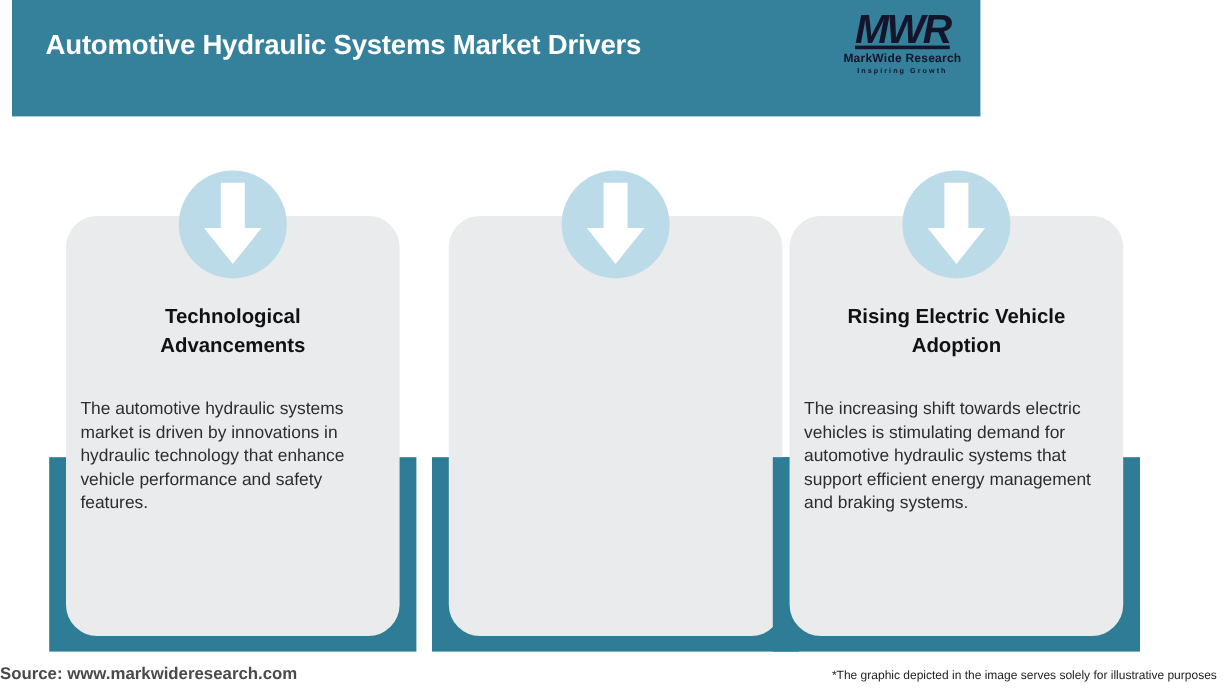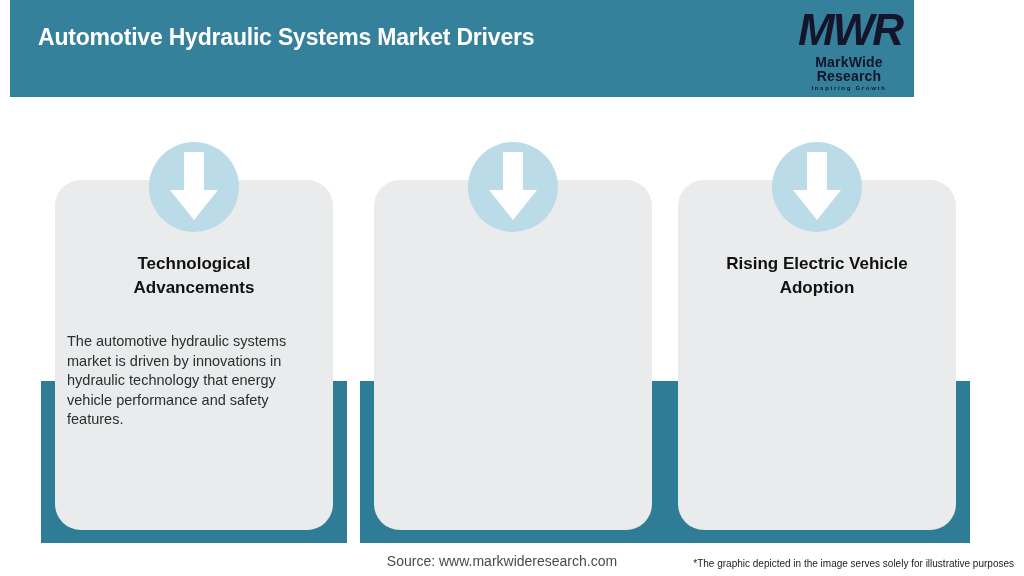--- a/index.html
+++ b/index.html
@@ -13,42 +13,42 @@
     --logo-ink:#14142b;
   }
   *{margin:0;padding:0;box-sizing:border-box;}
   html,body{background:#ffffff;}
   body{font-family:"Liberation Sans","DejaVu Sans",sans-serif;}
   .canvas{
     position:relative;width:1024px;height:576px;background:#ffffff;overflow:hidden;
   }
   
   .header{
-    position:absolute;left:10px;top:0;width:904px;height:97px;
+    position:absolute;left:10px;top:0;width:807px;height:97px;
     background:var(--header-teal);
   }
   .header-title{
     position:absolute;left:28px;top:24px;
     font-size:23px;font-weight:700;color:#ffffff;letter-spacing:-0.2px;
     white-space:nowrap;
   }
   .logo{
     position:absolute;top:8px;right:14px;width:102px;text-align:center;
     color:var(--logo-ink);line-height:1;
   }
   .logo-monogram{
-    font-size:44px;font-weight:800;font-style:italic;letter-spacing:-2px;line-height:1.02;
+    font-size:34px;font-weight:800;font-style:italic;letter-spacing:-2px;line-height:1.02;text-decoration:underline;
   }
-  .logo-company{font-size:14px;font-weight:700;margin-top:2px;letter-spacing:0.2px;}
+  .logo-company{font-size:10px;font-weight:700;margin-top:2px;letter-spacing:0.2px;}
   .logo-tagline{font-size:6px;font-weight:700;letter-spacing:1.7px;margin-top:2px;}
   
   .driver{position:absolute;top:0;width:306px;height:576px;}
   .driver.d1{left:41px;}
   .driver.d2{left:360px;}
-  .driver.d3{left:664px;}
+  .driver.d3{left:644px;}
   .ribbon{
     position:absolute;left:0;top:381px;width:306px;height:162px;
     background:var(--ribbon-teal);
   }
   .card{
     position:absolute;left:14px;top:180px;width:278px;height:350px;
     background:var(--card-gray);border-radius:26px;
   }
   .badge{
     position:absolute;left:108px;top:142px;width:90px;height:90px;border-radius:50%;
@@ -61,22 +61,22 @@
     text-align:center;font-size:17px;font-weight:700;line-height:24px;
     color:var(--title-text);
   }
   .card-body{
     padding:0 9px 0 12px;
     font-size:14.5px;line-height:19.5px;color:var(--body-text);
     text-align:left;
   }
   
   .source{
-    position:absolute;left:0;top:553px;width:1004px;text-align:center;
-    font-size:14px;font-weight:400;color:var(--source-text);
+    position:absolute;left:0;top:553px;width:1004px;
+    font-size:14px;font-weight:700;color:var(--source-text);
   }
   .disclaimer{
     position:absolute;top:558px;right:10px;
     font-size:10px;color:#1c1c1c;
   }
 </style>
 </head>
 <body>
 
 <div class="canvas">
@@ -87,21 +87,21 @@
       <div class="logo-monogram">MWR</div>
       <div class="logo-company">MarkWide Research</div>
       <div class="logo-tagline">Inspiring Growth</div>
     </div>
   </div>
 
   <div class="driver d1">
     <div class="ribbon"></div>
     <div class="card">
       <div class="card-title">Technological Advancements</div>
-      <div class="card-body">The automotive hydraulic systems market is driven by innovations in hydraulic technology that energy vehicle performance and safety features.</div>
+      <div class="card-body">The automotive hydraulic systems market is driven by innovations in hydraulic technology that enhance vehicle performance and safety features.</div>
     </div>
     <div class="badge">
       <svg width="48" height="68" viewBox="0 0 48 68" aria-hidden="true">
         <path d="M14 0 L34 0 L34 38 L48 38 L24 68 L0 38 L14 38 Z" fill="#ffffff"></path>
       </svg>
     </div>
   </div>
 
   <div class="driver d2">
     <div class="ribbon"></div>
@@ -111,20 +111,21 @@
       <svg width="48" height="68" viewBox="0 0 48 68" aria-hidden="true">
         <path d="M14 0 L34 0 L34 38 L48 38 L24 68 L0 38 L14 38 Z" fill="#ffffff"></path>
       </svg>
     </div>
   </div>
 
   <div class="driver d3">
     <div class="ribbon"></div>
     <div class="card">
       <div class="card-title">Rising Electric Vehicle Adoption</div>
+      <div class="card-body">The increasing shift towards electric vehicles is stimulating demand for automotive hydraulic systems that support efficient energy management and braking systems.</div>
     </div>
     <div class="badge">
       <svg width="48" height="68" viewBox="0 0 48 68" aria-hidden="true">
         <path d="M14 0 L34 0 L34 38 L48 38 L24 68 L0 38 L14 38 Z" fill="#ffffff"></path>
       </svg>
     </div>
   </div>
 
   <div class="source">Source: www.markwideresearch.com</div>
   <div class="disclaimer">*The graphic depicted in the image serves solely for illustrative purposes</div>

